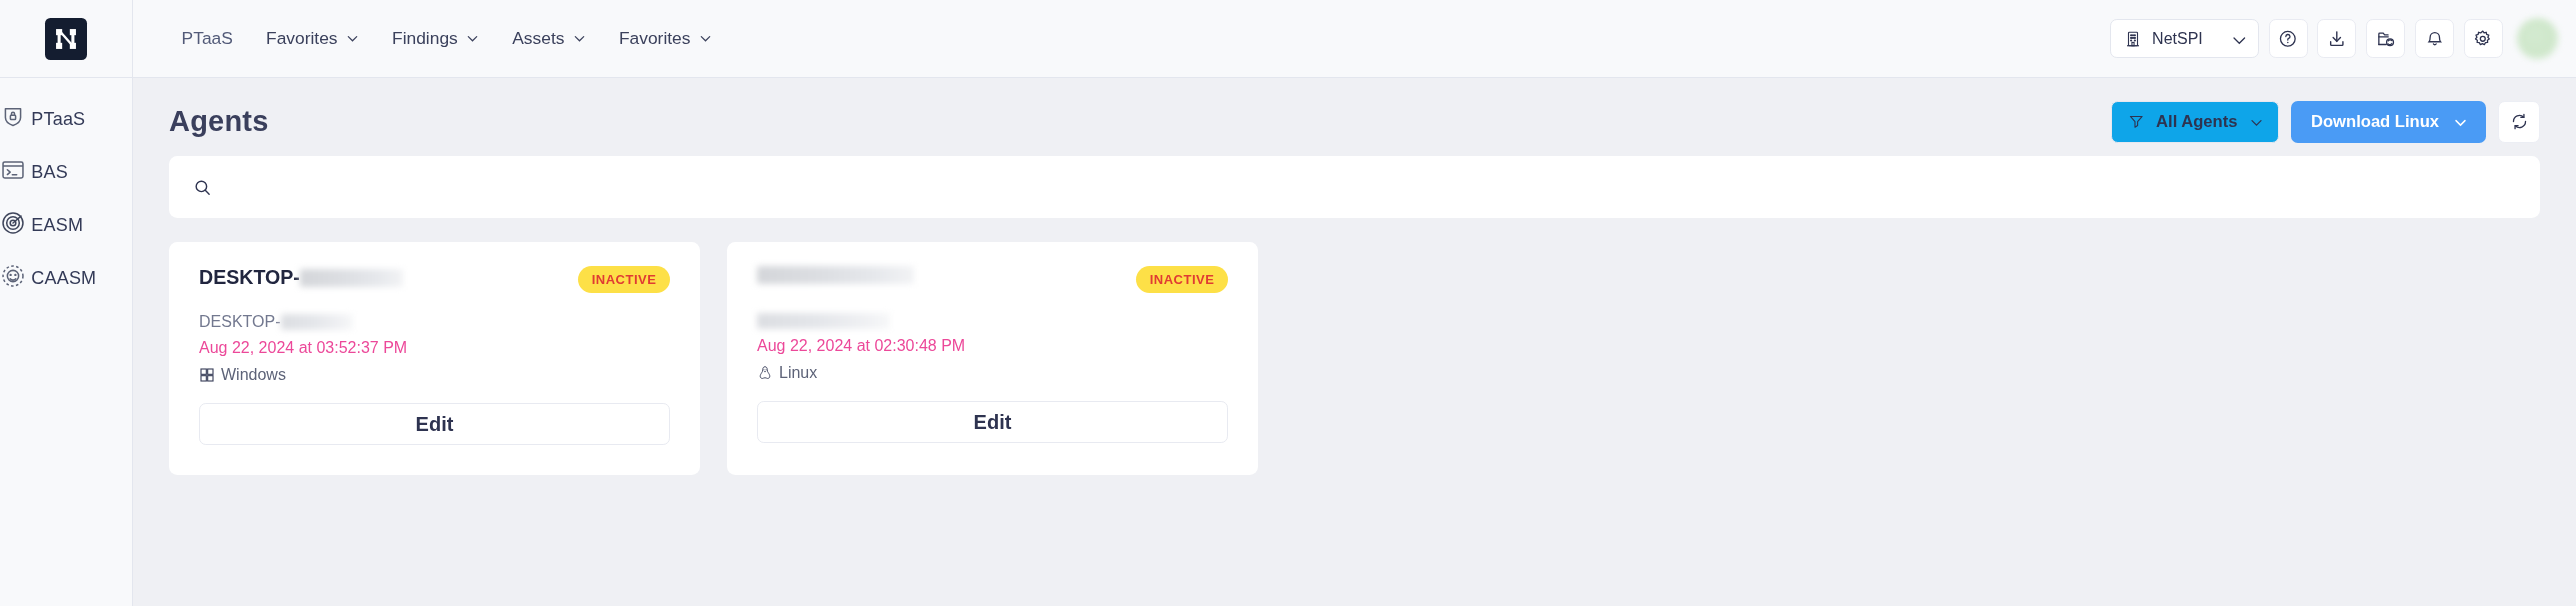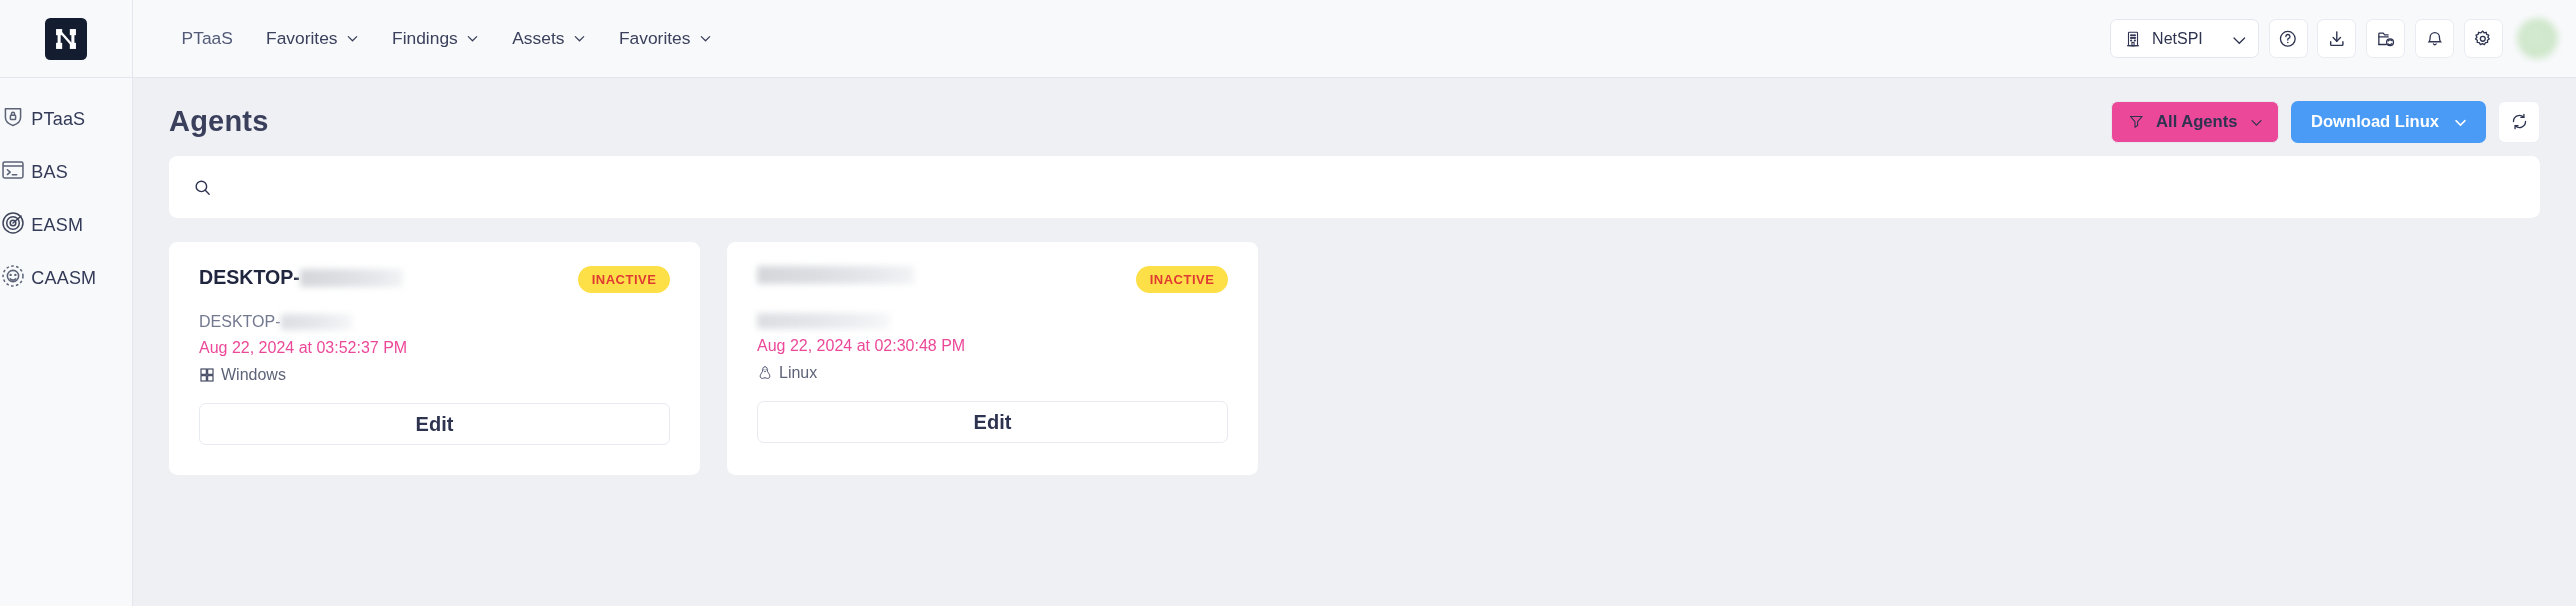--- a/index.html
+++ b/index.html
@@ -83,21 +83,21 @@
     padding: 0 36px; min-width: 0; overflow: hidden;
   }
   .page-head {
     display: flex; align-items: center;
     height: 78px; padding-top: 9px;
   }
   .page-title { font-size: 29px; font-weight: 700; color: #3a3f5c; letter-spacing: 0.2px; }
   .head-actions { margin-left: auto; display: flex; align-items: center; gap: 12px; }
   .filter-btn {
     display: flex; align-items: center; gap: 11.3px;
-    background: #ec4899; border: 0.8px solid #e6e8f0; border-radius: 6.8px;
+    background: #0ea5e9; border: 0.8px solid #e6e8f0; border-radius: 6.8px;
     height: 42px; padding: 0 16.6px;
     font-size: 16.6px; color: #2e3350; font-weight: 600; cursor: pointer;
   }
   .primary-btn {
     display: flex; align-items: center; gap: 14.3px;
     background: #4a9bf5; border: none; border-radius: 6.8px;
     height: 42px; padding: 0 19.6px;
     font-size: 16.6px; color: #fff; font-weight: 700; cursor: pointer;
   }
   .refresh-btn {

